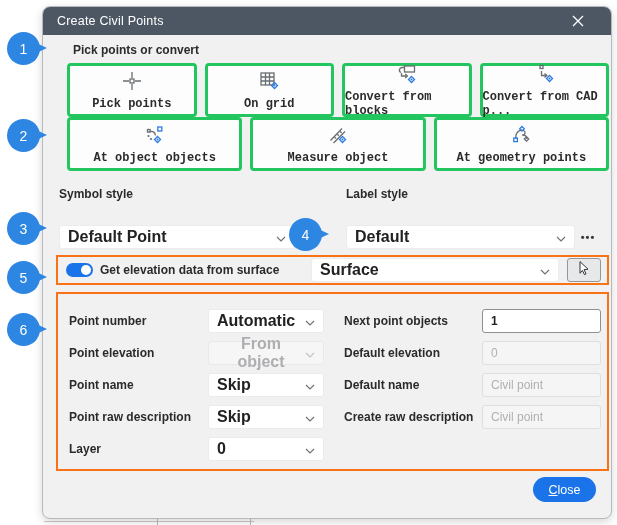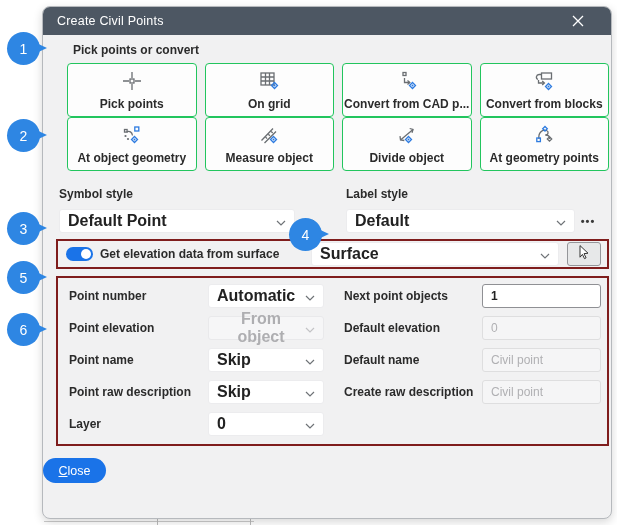--- a/index.html
+++ b/index.html
@@ -18,60 +18,60 @@
     box-shadow:0 3px 10px rgba(0,0,0,.16); }
   .titlebar { height:28px; background:#4d5763; border-radius:7px 7px 0 0;
     display:flex; align-items:center; padding:0 24px 0 14px; }
   .titlebar .title { color:#fff; font-size:12.5px; letter-spacing:.2px; }
   .x-btn { margin-left:auto; width:18px; height:18px; display:flex; align-items:center; justify-content:center; cursor:default; }
 
   .section-heading { font-size:12px; font-weight:bold; color:#2b2b2b; margin:8px 16px 6px 16px; height:14px;padding-left:14px; }
   .section-heading.second { margin-top:12px; }
 
   .btn-row { display:flex; gap:8px; margin:0 2px 0 24px; height:54px; }
-  .bigbtn { flex:1; background:#fdfdfd; border:1px solid #22c55e; border-radius:4px;
+  .bigbtn { flex:1; background:#fdfdfd; border:3px solid #22c55e; border-radius:4px;
     display:flex; flex-direction:column; align-items:center; justify-content:center; gap:4px;
-    font-size:12px; font-weight:bold; color:#2b2b2b; cursor:default; }
+    font-size:12px; font-weight:bold; color:#2b2b2b; cursor:default;font-family:Liberation Mono, monospace; }
   .bigbtn svg { display:block; }
 
   svg .g  { stroke:#6a6e72; stroke-width:1.3; fill:none; }
   svg .gf { fill:#6a6e72; stroke:none; }
   svg .b  { stroke:#2d7be0; stroke-width:1.3; fill:none; }
   svg .bf { fill:#2d7be0; stroke:none; }
 
   
   .styles-grid { display:grid; grid-template-columns:236px 26px 25px 1fr 26px;
-    margin:16px 10px 4px 16px; row-gap:8px; align-items:center; }
+    margin:16px 10px 4px 16px; row-gap:24px; align-items:center; }
   .field-label { font-size:12px; font-weight:bold; color:#2b2b2b; }
 
   .dd { height:24px; background:#fff; border:1px solid #ececee; border-radius:3px;
     display:flex; align-items:center; padding:0 8px; font-size:16px; font-weight:bold; color:#222; cursor:default; }
   .dd .chev { margin-left:auto; }
   .dd.disabled { background:#f6f6f7; border-color:#e9e9eb; color:#aeaeb1;text-align:center; }
   .more-btn { font-size:11px; font-weight:bold; letter-spacing:1px; color:#3a3a3a; text-align:center; cursor:default; }
 
   
-  .hl-box { border:2px solid #7f1d1d; margin-left:13px; margin-right:2px; background:transparent; }
+  .hl-box { border:2px solid #f97316; margin-left:13px; margin-right:2px; background:transparent; }
   .surface-box { margin-top:6px; height:30px; display:flex; align-items:center; padding:0 6px 0 8px; }
   .toggle { width:27px; height:14px; border-radius:8px; background:#1a73e8; position:relative; flex:0 0 auto; cursor:default; }
   .toggle::after { content:''; position:absolute; right:2px; top:2px; width:10px; height:10px; border-radius:50%; background:#fff; }
   .toggle-label { font-size:12px; font-weight:bold; color:#2b2b2b; margin-left:7px; }
   .surface-dd { width:248px; margin-left:auto;gap:44px; }
   .pick-btn { width:34px; height:24px; margin-left:8px; background:#e7e8e9; border:1px solid #95969a; border-radius:3px;
     display:flex; align-items:center; justify-content:center; cursor:default; }
 
-  .form-box { margin-top:7px; padding:6px 6px 8px 11px; }
+  .form-box { margin-top:7px; padding:15px 6px 8px 11px; }
   .form-grid { display:grid; grid-template-columns:139px 116px 20px 138px 1fr; row-gap:8px; align-items:center; }
   .form-grid .cell-label { font-size:12px; font-weight:bold; color:#2b2b2b; }
   .tin { width:100%; height:24px; background:#fff; border:1px solid #8f9094; border-radius:3px;
     padding:0 8px; font-family:inherit; font-size:12px; font-weight:bold; color:#222; }
   .tin.disabled { background:#f5f5f6; border-color:#dededf; color:#b0b0b3; }
   .tin::placeholder { color:#b0b0b3; font-weight:normal; }
 
-  .footer { display:flex; justify-content:flex-start; margin:12px 15px 0 0; }
+  .footer { display:flex; justify-content:flex-end; margin:6px 15px 0 0; }
   .close-btn { width:63px; height:25px; background:#1a73e8; color:#fff; border:none; border-radius:13px;
     font-family:inherit; font-size:12.5px; display:flex; align-items:center; justify-content:center; cursor:default; }
   .close-btn span { display:block; }
   .close-btn span::first-letter { text-decoration:underline; }
 
   
   .badge { position:absolute; width:33px; height:33px; border-radius:50%; background:#2e86e3;
     color:#fff; font-size:14px; display:flex; align-items:center; justify-content:center; }
   .badge::after { content:''; position:absolute; left:25px; top:9px;
     border-left:15px solid #2e86e3; border-top:7.5px solid transparent; border-bottom:7.5px solid transparent; }
@@ -115,82 +115,70 @@
             <path class="g" d="M4 8h13M4 12h13M8.5 4v12M12.5 4v12"></path>
             <path class="b" d="M17.5 13.5l3 3-3 3-3-3z"></path>
               <circle class="bf" cx="17.5" cy="16.5" r="1"></circle>
           </svg>
         </span>
         <span>On grid</span>
       </div>
       <div class="bigbtn">
         <span>
           <svg width="24" height="24" viewBox="0 0 24 24">
-            <rect class="g" x="8" y="3.5" width="3" height="3"></rect>
-            <path class="g" d="M9.5 9v4.5h5"></path>
-            <path class="g" d="M12.5 11.5l2.3 2-2.3 2"></path>
-            <path class="b" d="M17.5 13.5l3 3-3 3-3-3z"></path>
-              <circle class="bf" cx="17.5" cy="16.5" r="1"></circle>
-          </svg>
-        </span>
-        <span>Convert from CAD p...</span>
-      </div>
-      <div class="bigbtn">
-        <span>
-          <svg width="24" height="24" viewBox="0 0 24 24">
             <rect class="g" x="9.5" y="4" width="10" height="6"></rect>
             <path class="g" d="M9.5 5.5H7a2.6 2.6 0 0 0-1 5"></path>
             <path class="g" d="M6.5 11v3h5.5"></path>
             <path class="g" d="M10.2 12l2.2 2-2.2 2"></path>
             <path class="b" d="M16.5 14.5l3 3-3 3-3-3z"></path>
               <circle class="bf" cx="16.5" cy="17.5" r="1"></circle>
           </svg>
         </span>
         <span>Convert from blocks</span>
+      </div>
+      <div class="bigbtn">
+        <span>
+          <svg width="24" height="24" viewBox="0 0 24 24">
+            <rect class="g" x="8" y="3.5" width="3" height="3"></rect>
+            <path class="g" d="M9.5 9v4.5h5"></path>
+            <path class="g" d="M12.5 11.5l2.3 2-2.3 2"></path>
+            <path class="b" d="M17.5 13.5l3 3-3 3-3-3z"></path>
+              <circle class="bf" cx="17.5" cy="16.5" r="1"></circle>
+          </svg>
+        </span>
+        <span>Convert from CAD p...</span>
       </div>
     </div>
 
 
     <div class="btn-row">
       <div class="bigbtn">
         <span>
           <svg width="24" height="24" viewBox="0 0 24 24">
             <path class="g" d="M6.5 9c3-1.5 5.5 0 6 3.5"></path>
             <rect class="g" x="4.5" y="6.5" width="2.6" height="2.6"></rect>
             <circle class="gf" cx="5.5" cy="13" r="1.1"></circle>
             <circle class="gf" cx="8" cy="16" r="1.1"></circle>
             <rect class="b" x="14.8" y="4" width="4" height="4"></rect>
             <path class="b" d="M14.5 13.5l3 3-3 3-3-3z"></path>
               <circle class="bf" cx="14.5" cy="16.5" r="1"></circle>
           </svg>
         </span>
-        <span>At object geometry</span>
+        <span>At object objects</span>
       </div>
       <div class="bigbtn">
         <span>
           <svg width="24" height="24" viewBox="0 0 24 24">
             <path class="g" d="M4.5 17.5L16 5.5M7.5 20L19 8.5"></path>
             <path class="g" d="M8.5 14l1.6 1.6M11.3 11.2l1.6 1.6M14.1 8.4l1.6 1.6"></path>
             <path class="b" d="M16.5 13.5l3 3-3 3-3-3z"></path>
               <circle class="bf" cx="16.5" cy="16.5" r="1"></circle>
           </svg>
         </span>
         <span>Measure object</span>
-      </div>
-      <div class="bigbtn">
-        <span>
-          <svg width="24" height="24" viewBox="0 0 24 24">
-            <path class="g" d="M5.5 17L18 6.5"></path>
-            <path class="g" d="M14.7 5.5l3.3 1-1 3.3"></path>
-            <path class="g" d="M5 13.2l.5 3.8 3.8.5"></path>
-            <path class="b" d="M13.5 13.5l3 3-3 3-3-3z"></path>
-              <circle class="bf" cx="13.5" cy="16.5" r="1"></circle>
-          </svg>
-        </span>
-        <span>Divide object</span>
       </div>
       <div class="bigbtn">
         <span>
           <svg width="24" height="24" viewBox="0 0 24 24">
             <path class="g" d="M7 16c-1-6 3-10 7.5-8.5 2.5 1 2 4.5-1 4.5"></path>
             <path class="g" d="M13.5 12c3.5 0 4.5 2 4 4"></path>
             <rect class="b" x="4.8" y="15" width="3.6" height="3.6"></rect>
             <path class="b" d="M13 3.5l2.3 2.3L13 8.1l-2.3-2.3z"></path>
             <path class="g" d="M17.5 13.8l2.2 2.2-2.2 2.2-2.2-2.2z"></path>
           </svg>

